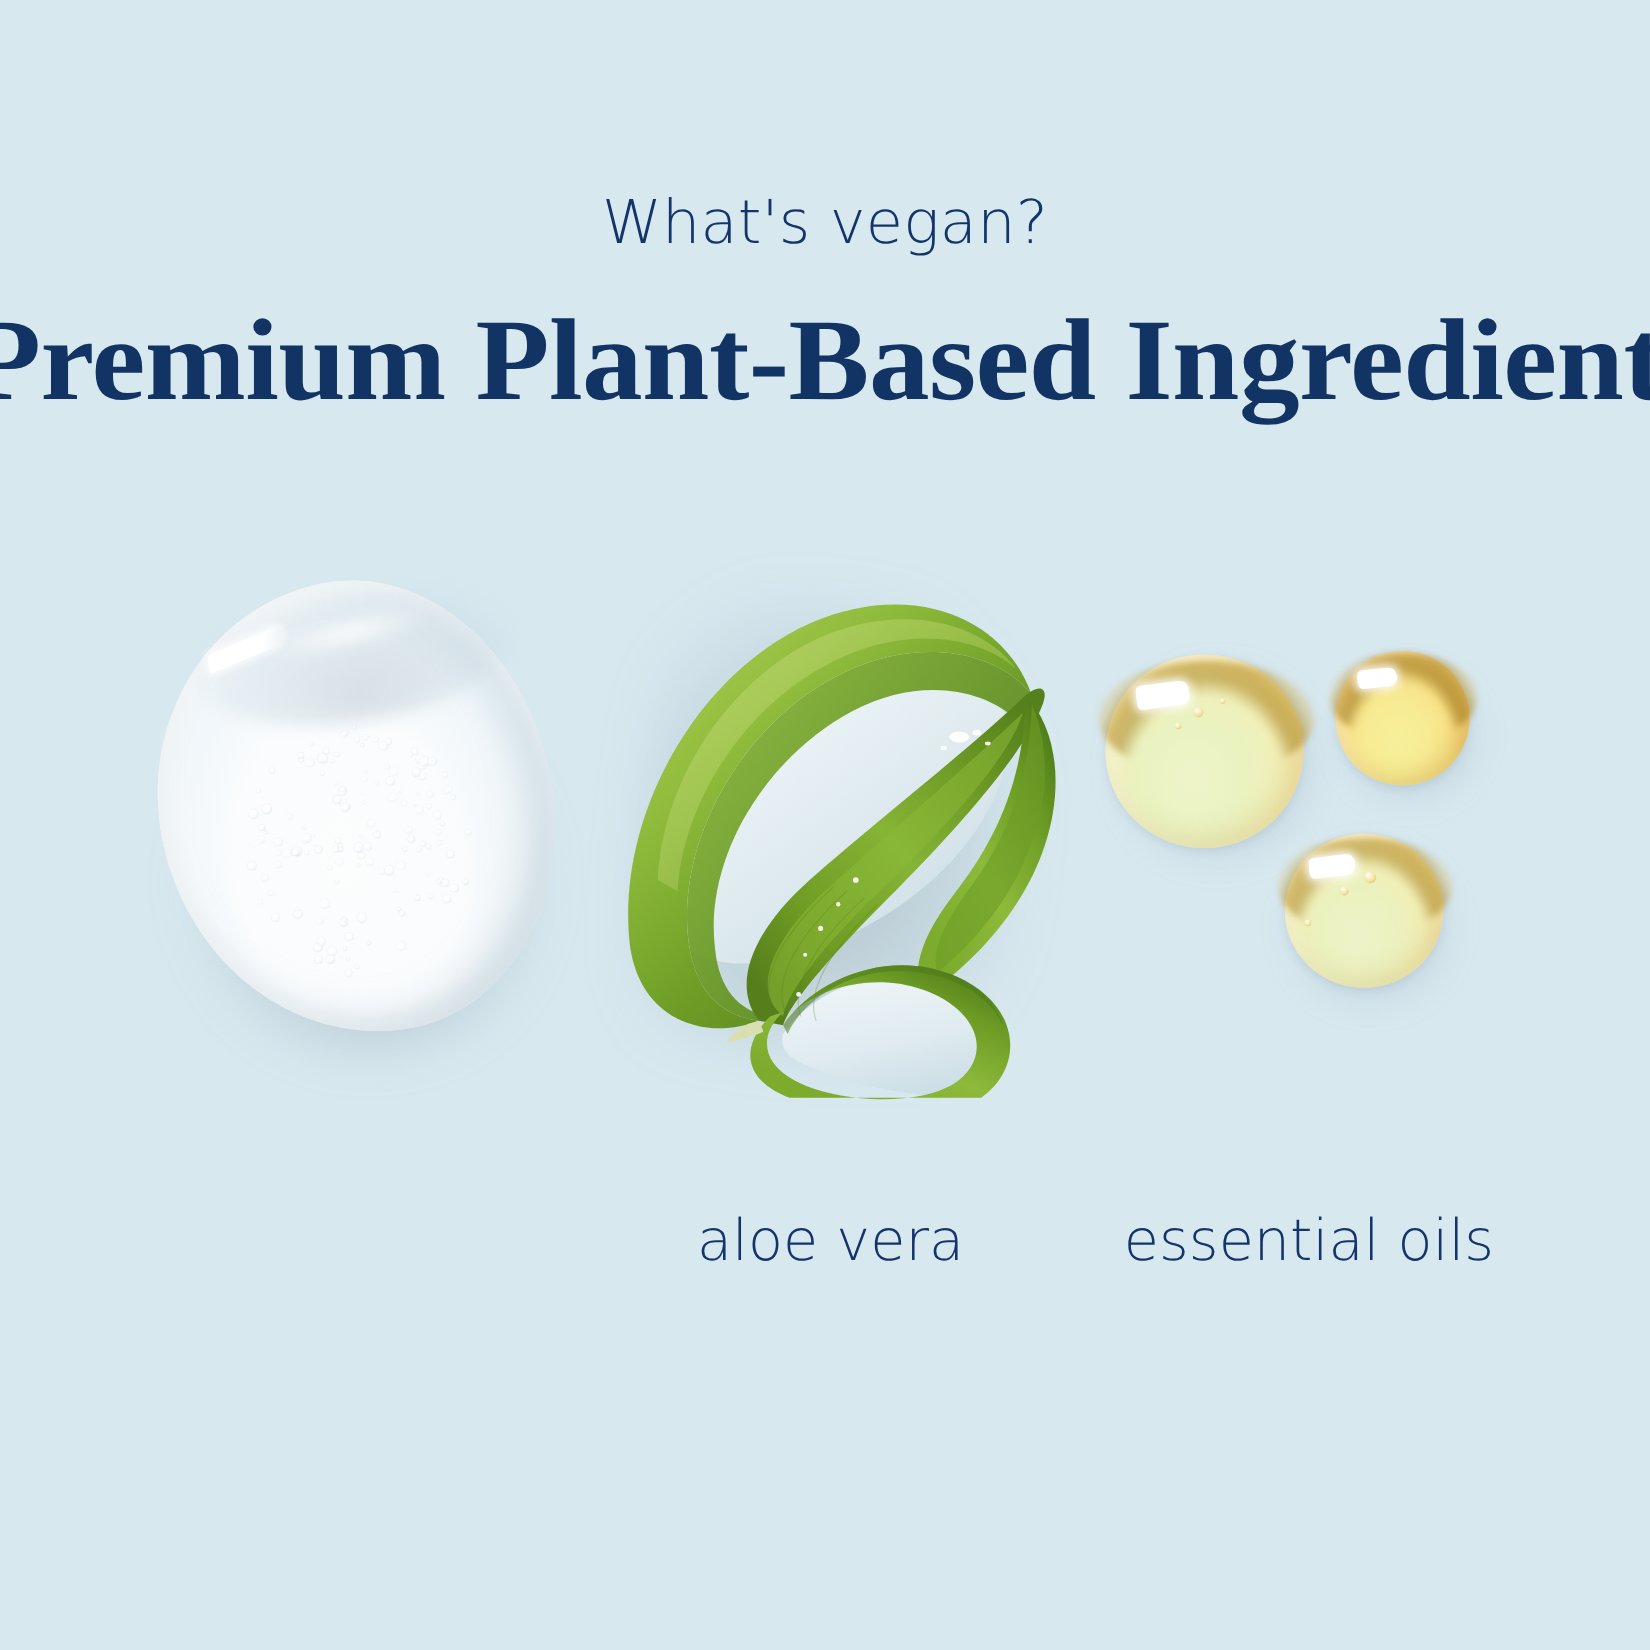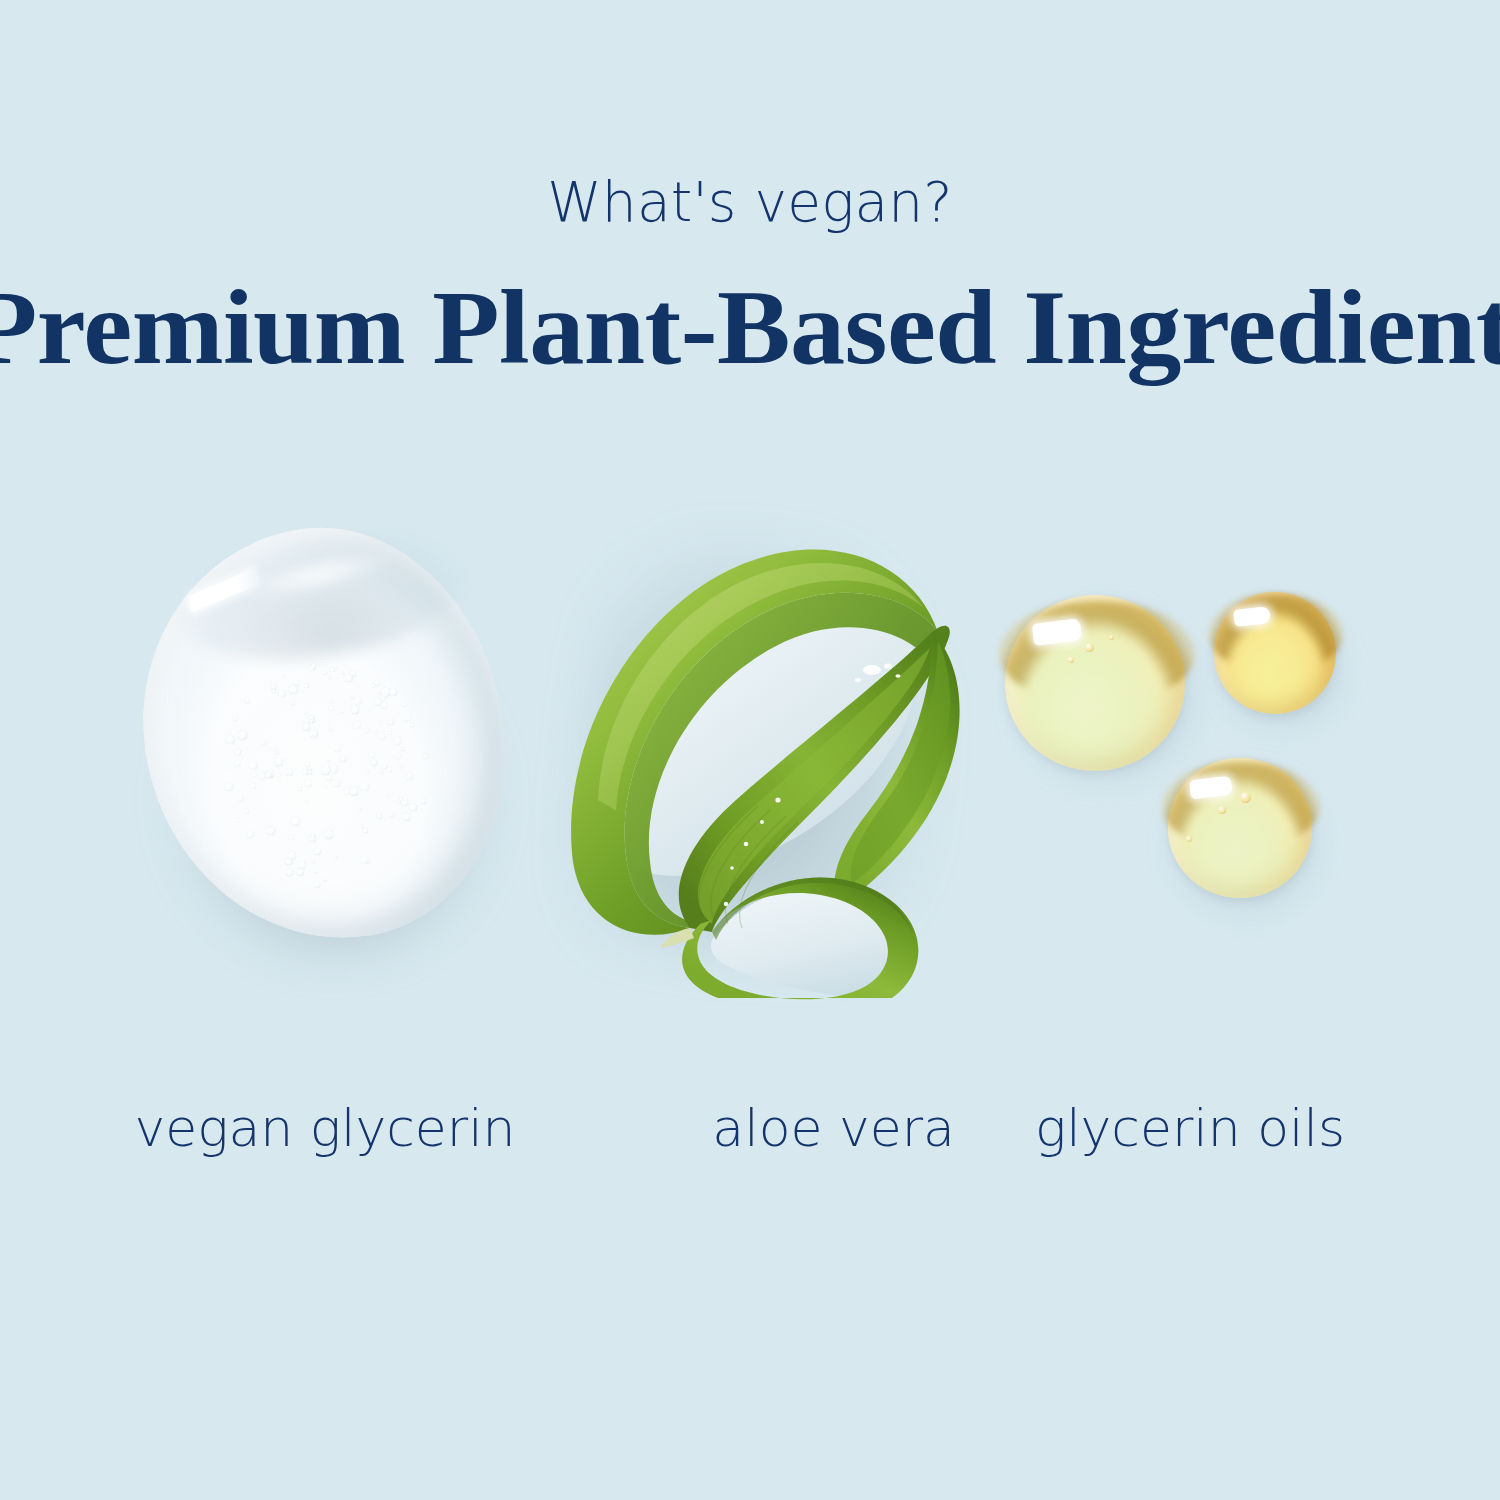--- a/index.html
+++ b/index.html
@@ -56,21 +56,21 @@
     position: absolute;
     top: 1098px;
     font-family: "DejaVu Sans", sans-serif;
     font-weight: 300;
     font-size: 52px;
     color: #13356b;
     text-align: center;
     white-space: nowrap;
   }
   .cap-1 { left: 75px;  width: 500px; }
-  .cap-2 { left: 555px; width: 400px; text-align: right; }
+  .cap-2 { left: 555px; width: 400px; }
   .cap-3 { left: 950px; width: 480px; }
 
   
   .ingredient {
     position: absolute;
   }
 
   
   #glycerin {
     left: 125px;
@@ -657,17 +657,16 @@
                      rgba(234,202,136,0.33) 86%,
                      rgba(248,238,216,0.54) 96%,
                      rgba(255,255,255,0.50) 100%);"></div>
       <div class="drop-hl" style="left:22px; top:20px; width:42px; height:19px; transform: rotate(-7deg);"></div>
       <div class="micro-bub" style="left:72px; top:34px; width:11px; height:11px;"></div>
       <div class="micro-bub" style="left:50px; top:48px; width:8px; height:8px;"></div>
       <div class="micro-bub" style="left:18px; top:78px; width:6px; height:6px;"></div>
     </div>
   </div>
 
-  <div class="caption cap-1">vegan glycerin</div>
   <div class="caption cap-2">aloe vera</div>
-  <div class="caption cap-3">glycerin oils</div>
+  <div class="caption cap-3">essential oils</div>
 
 </div>
 
 </body></html>

